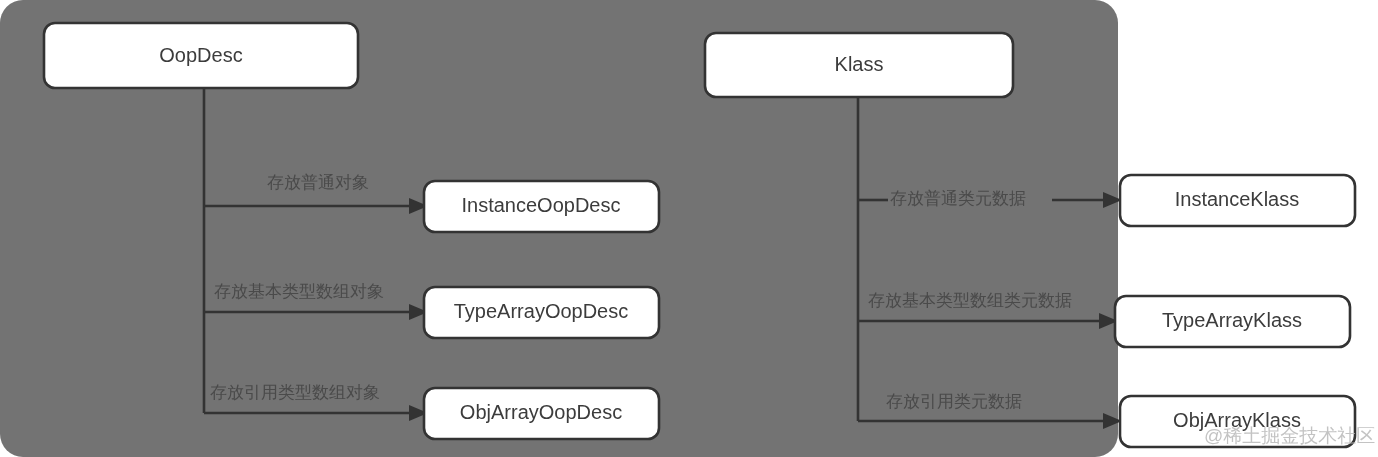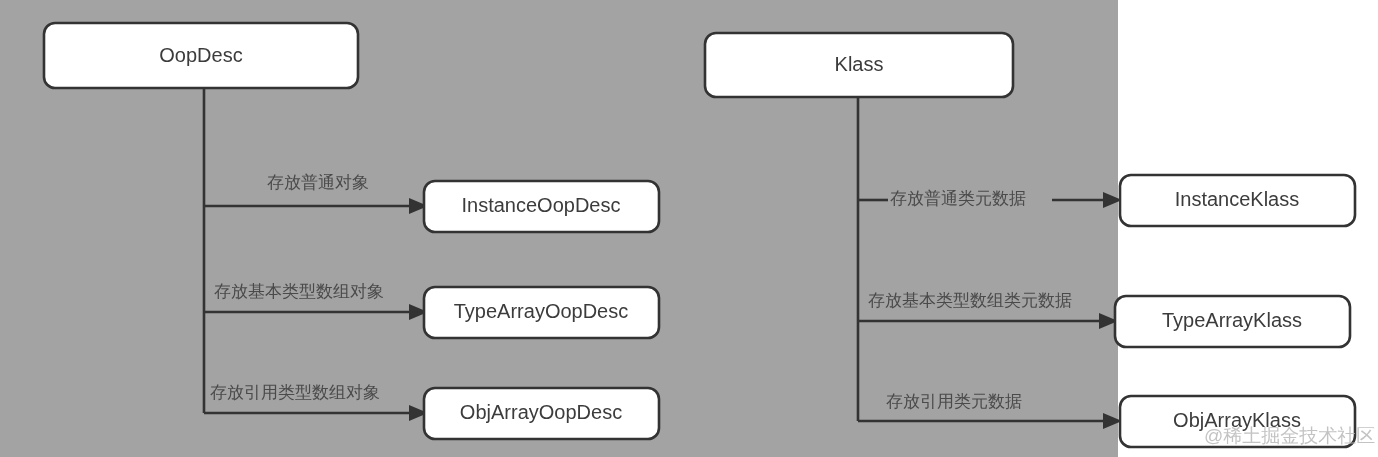--- a/index.html
+++ b/index.html
@@ -11,21 +11,22 @@
   body {
     font-family: "Liberation Sans", "DejaVu Sans", sans-serif;
     width: 1378px;
     height: 457px;
     overflow: hidden;
   }
   #diagram-root {
     position: relative;
     width: 1118px;
     height: 457px;
-    background: #a3a3a3;
+    background: #737373;
+    border-radius: 23px;
   }
   svg#diagram-canvas {
     position: absolute;
     left: 0;
     top: 0;
     width: 1378px;
     height: 457px;
     display: block;
   }
   .node-box {

